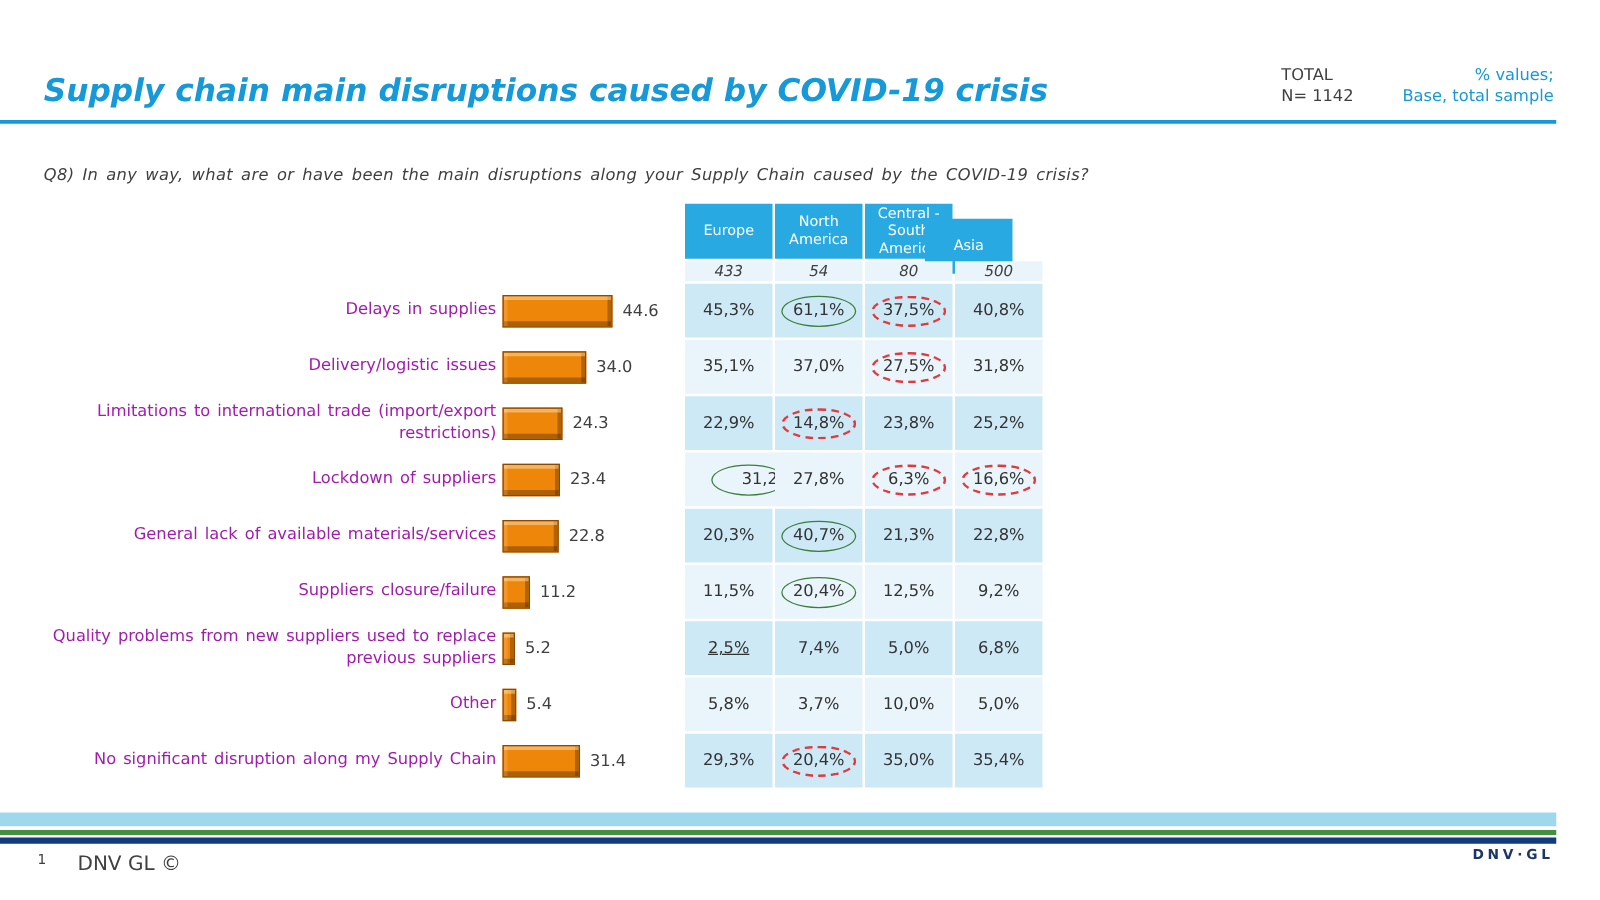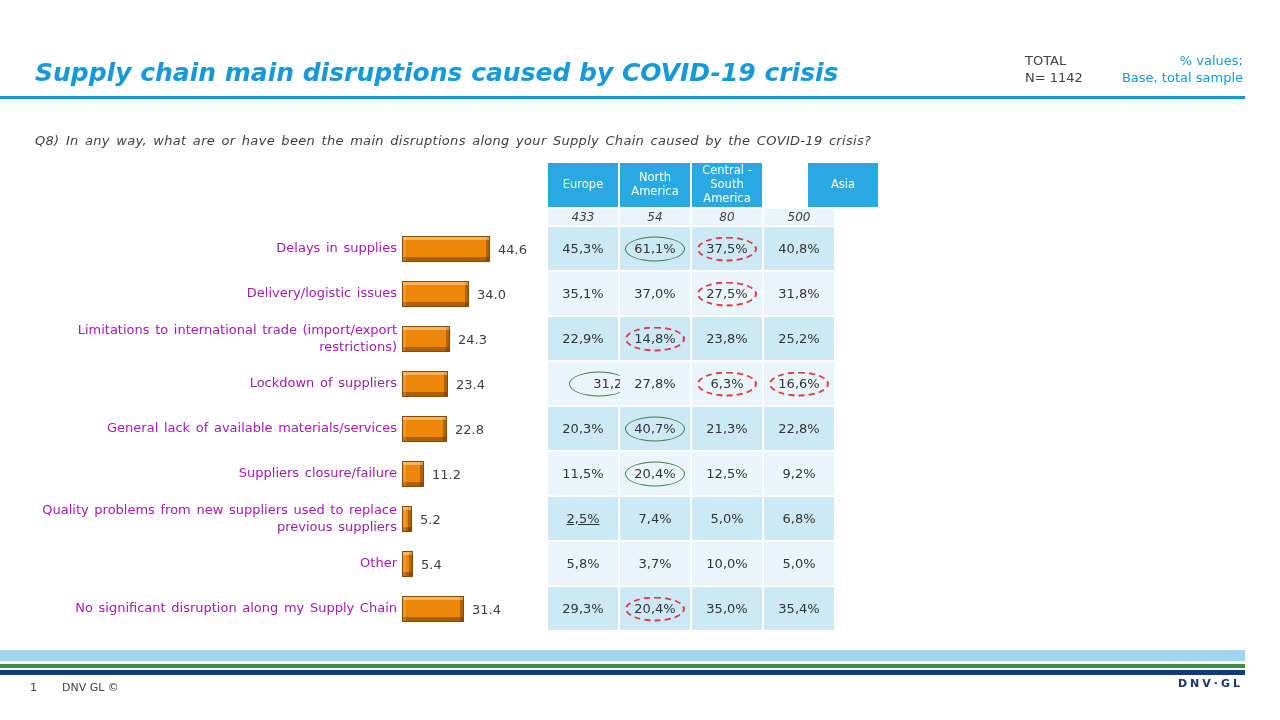--- a/index.html
+++ b/index.html
@@ -59,21 +59,21 @@
     width:60px;height:25px;border-radius:50%;pointer-events:none;box-sizing:border-box;
   }
   .mark.higher{border:1.8px solid var(--good,#3c7d3c);}
   .mark.lower{border:2px dashed var(--bad,#e0393f);}
   
   .stripe{position:absolute;left:0;width:1245px;}
   .stripe.lightblue{top:650px;height:11px;background:var(--s1,#9fd7ef);}
   .stripe.green{top:664px;height:4px;background:var(--s2,#418f3f);}
   .stripe.navy{top:670px;height:5px;background:var(--s3,#123a80);}
   .page-num{position:absolute;left:30px;top:681px;font-size:11px;color:#404040;}
-  .copyright{position:absolute;left:62px;top:681px;font-size:11px;color:#404040;}
+  .copyright{position:absolute;left:62px;top:681px;font-size:16px;color:#404040;}
   .logo{
     position:absolute;right:37px;top:677px;
     font-size:11px;font-weight:600;letter-spacing:3px;color:var(--logo,#1b3668);
     white-space:nowrap;
   }
 </style>
 </head>
 <body>
 
 <div class="slide">
@@ -90,21 +90,21 @@
     <div>% values;</div>
     <div>Base, total sample</div>
   </div>
 
   <div class="question">Q8) In any way, what are or have been the main disruptions along your Supply Chain caused by the COVID-19 crisis?</div>
 
   <div id="generated">
       <div class="hcell" style="left: 548px;">Europe</div>
       <div class="hcell" style="left: 620px;">North America</div>
       <div class="hcell" style="left: 692px;">Central - South America</div>
-      <div class="hcell" style="left: 808px;">Asia</div>
+      <div class="hcell" style="left: 740px; margin-top: 12px;">Asia</div>
       <div class="bcell" style="left: 548px;">433</div>
       <div class="bcell" style="left: 620px;">54</div>
       <div class="bcell" style="left: 692px;">80</div>
       <div class="bcell" style="left: 764px;">500</div>
       <div class="row" style="top: 227px;">
         <div class="cat-label">Delays in supplies</div>
         <div class="bar" style="width: 88px;"></div>
         <div class="bar-value" style="left: 498px;">44.6</div>
         <div class="cell shadeA" style="left: 548px; width: 70px;">
           <span>45,3%</span>

